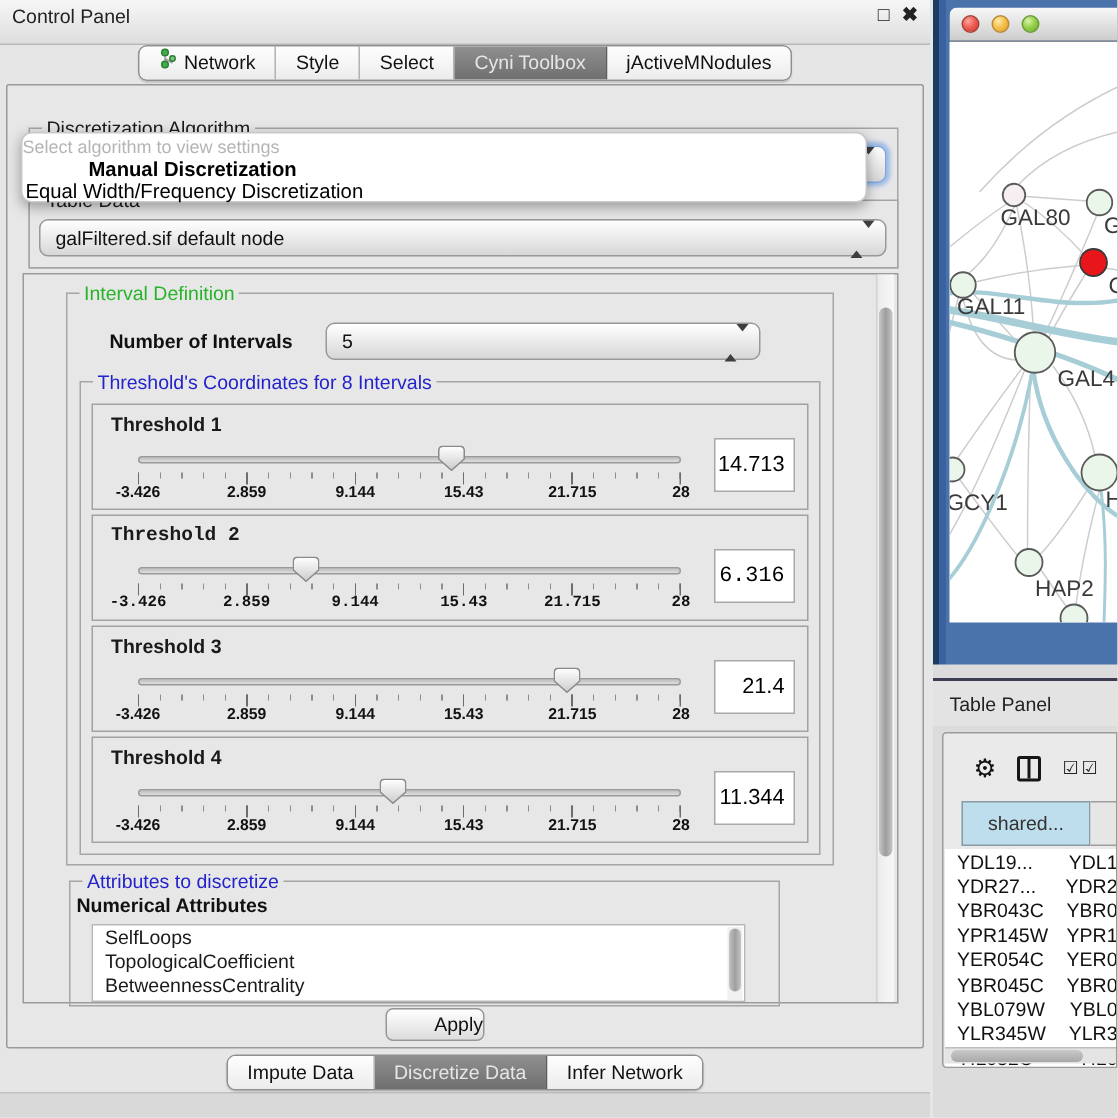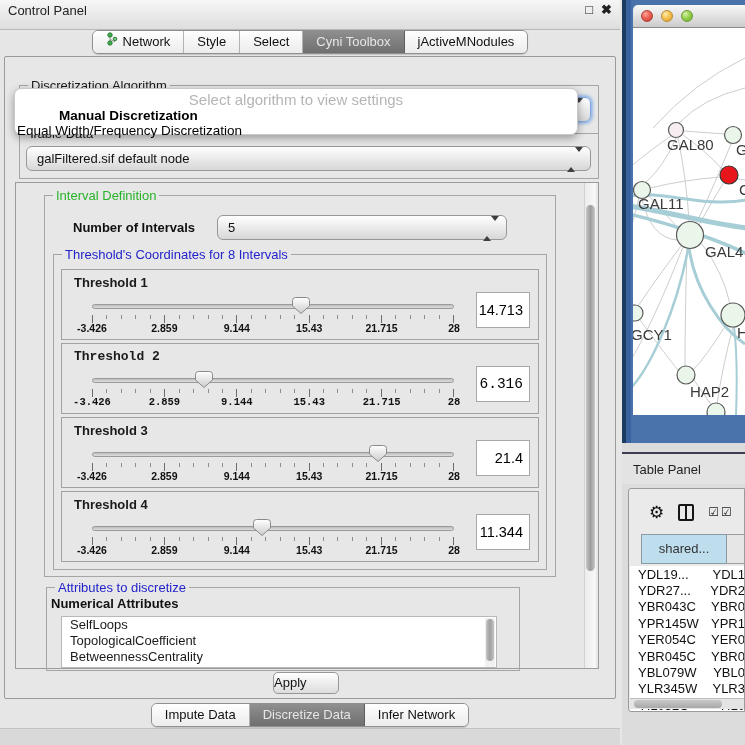--- a/index.html
+++ b/index.html
@@ -44,21 +44,21 @@
   .combo-step { position:absolute; right:7px; top:5px; }
   .combo-step .up { width:0; height:0; border-left:4px solid transparent; border-right:4px solid transparent;
     border-bottom:5px solid #3e3e3e; margin-bottom:3px; }
   .combo-step .down { width:0; height:0; border-left:4px solid transparent; border-right:4px solid transparent;
     border-top:5px solid #3e3e3e; }
 
   
   .algo-group { left:14px; top:28px; width:580px; height:94px; }
   .popup { position:absolute; left:9px; top:31px; width:564px; height:47px; background:#ffffff;
     border:1px solid #c9c9c9; border-radius:7px; box-shadow:0 3px 9px rgba(0,0,0,.35); z-index:30; }
-  .popup-hint { text-align:center; color:#b5b5b5; font-size:15px; padding-top:2px; }
+  .popup-hint { color:#b5b5b5; font-size:12px; padding-top:2px; }
   .popup-opt { font-size:13.5px; padding-left:2px; line-height:15px; color:#000; }
   .popup-opt.bold { font-weight:bold;padding-left:44px; }
 
   
   .scrollpane { position:absolute; left:10px; top:125px; width:584px; height:487px;
     border:1px solid #9b9b9b; background:#e7e7e7; }
   .vscroll { position:absolute; top:0; right:2px; width:12px; height:485px;
     background:linear-gradient(to right,#ececec,#f8f8f8); border-left:1px solid #d2d2d2; }
   .vscroll-thumb { position:absolute; left:1px; top:22px; width:9px; height:366px; border-radius:5px;
     background:linear-gradient(to right,#c6c6c6,#9d9d9d 50%,#c6c6c6); }
@@ -86,23 +86,23 @@
     border:1px solid #a8a8a8; font-size:14.5px; text-align:right; padding:9px 6px 0 0; color:#000; }
 
   .attr-group { left:30px; top:404px; width:474px; height:84px; }
   .attr-list { position:absolute; left:14px; top:28px; width:436px; height:52px; background:#fff;
     border:1px solid #b8b8b8; overflow:hidden; }
   .attr-item { font-size:13px; line-height:16px; padding-left:8px; white-space:nowrap; }
   .list-scroll { position:absolute; right:1px; top:1px; width:10px; height:50px; background:#f1f1f1; }
   .list-thumb { position:absolute; left:1px; top:1px; width:8px; height:42px; border-radius:4px;
     background:linear-gradient(to right,#c4c4c4,#9f9f9f 50%,#c4c4c4); }
 
-  .apply-btn { position:absolute; left:268px; top:615px; width:66px; height:22px;
+  .apply-btn { position:absolute; left:252px; top:615px; width:66px; height:22px;
     background:linear-gradient(#ffffff,#dcdcdc); border:1px solid #979797; border-radius:5px;
-    font-size:13px; text-align:left; line-height:20px; color:#111; }
+    font-size:13px; text-align:right; line-height:20px; color:#111; }
 
   .cp-footer { position:absolute; left:0; top:728px; width:620px; height:17px;
     background:#d9d9d9; border-top:1px solid #c2c2c2; }
 
   
   .rp { position:absolute; left:622px; top:0; width:123px; height:745px; background:#dcdcdc; }
   .net-window { position:absolute; left:0; top:0; width:123px; height:443px;
     background:linear-gradient(to right,#1d3a60 0,#1d3a60 4px,#3a61a0 4px,#3a61a0 9px,#4a72ab 9px); }
   .net-titlebar { position:absolute; left:11px; top:5px; right:0; height:23px;
     background:linear-gradient(#f8f8f8,#cccccc); border-bottom:1px solid #8a8a8a;

